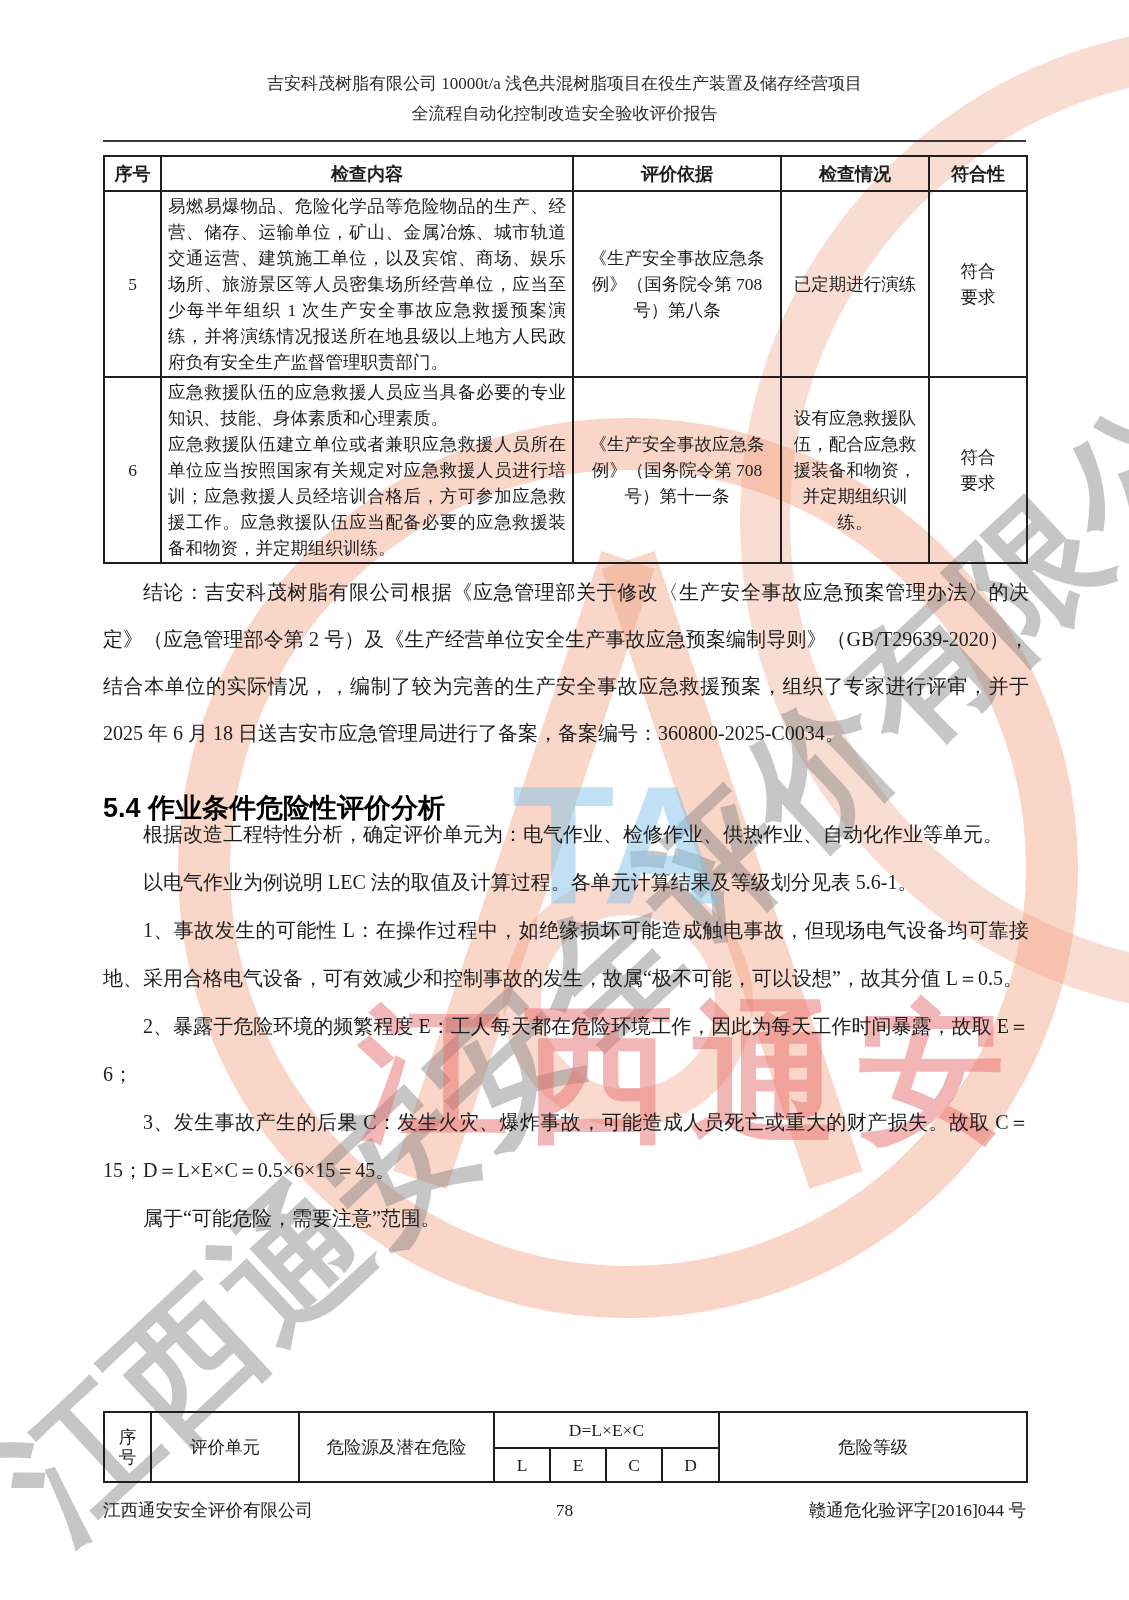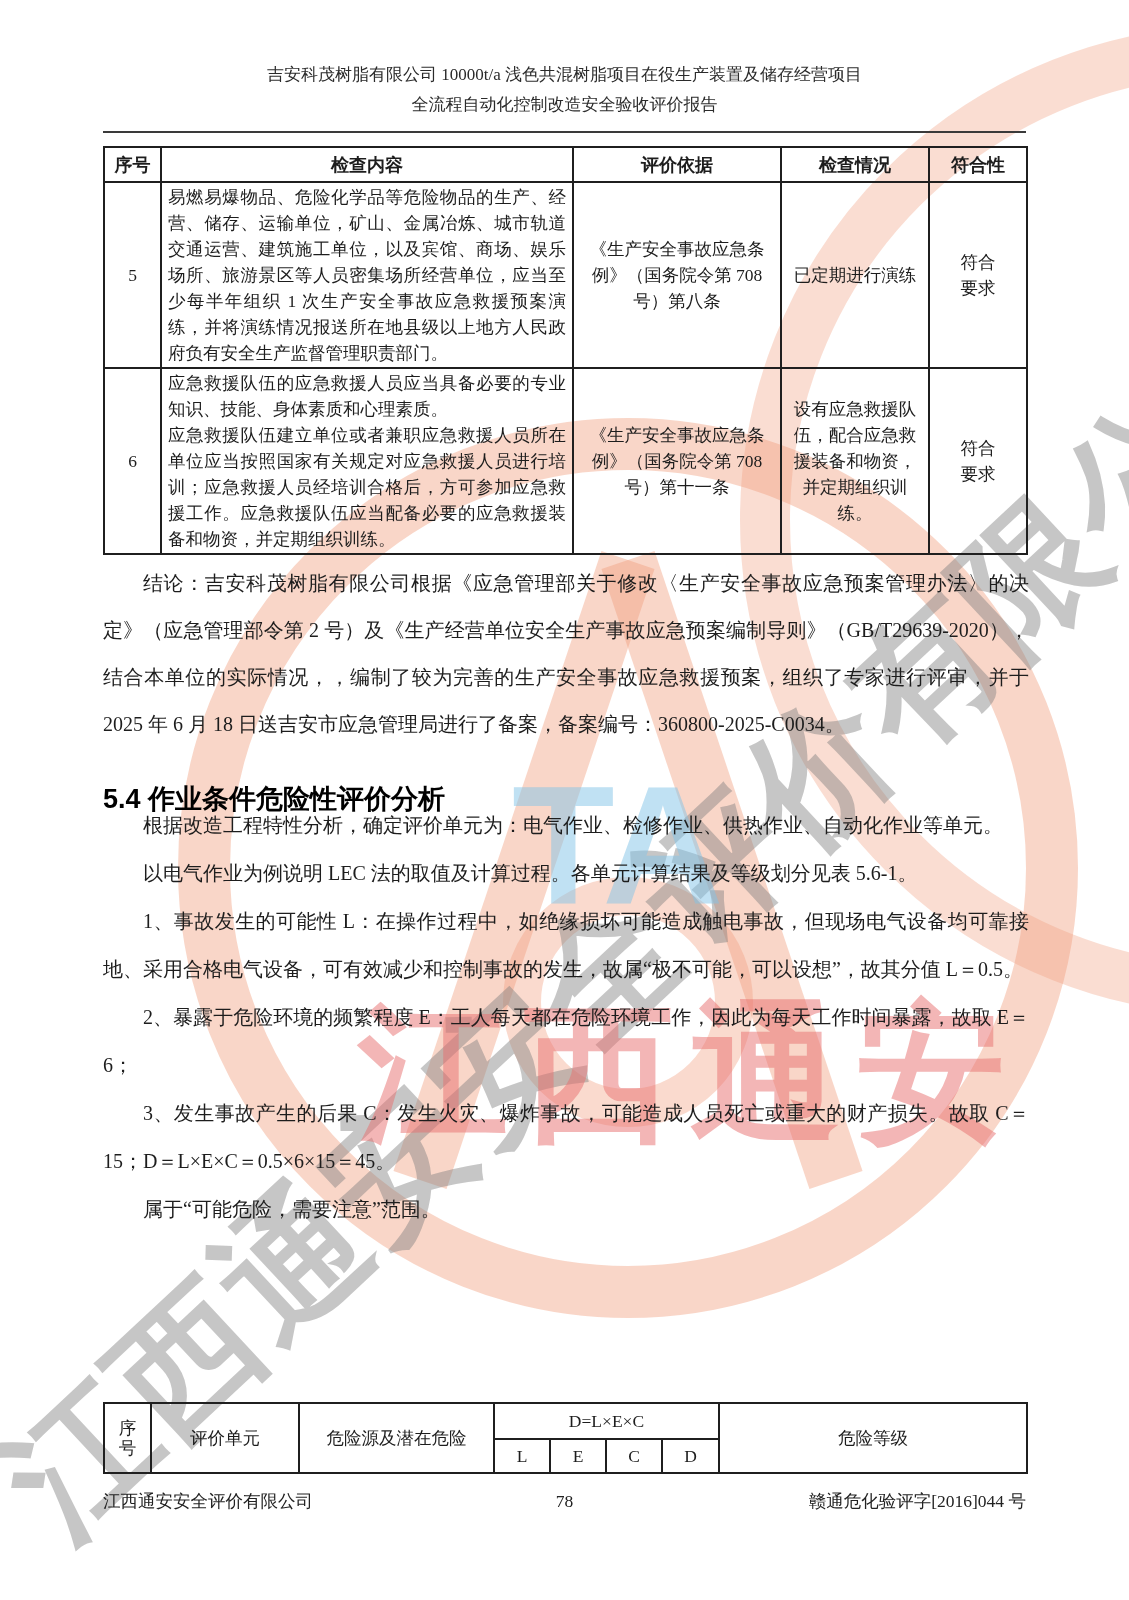--- a/index.html
+++ b/index.html
@@ -23,21 +23,21 @@
     font-family:"Liberation Sans", sans-serif; font-weight:bold;
     font-size:168px; line-height:1; color:rgba(130,195,232,0.5);
   }
   .wm-red {
     position:absolute; left:358px; top:998px;
     font-family:"Liberation Sans", sans-serif; font-weight:bold;
     font-size:150px; line-height:1; letter-spacing:16px; white-space:nowrap;
     color:rgba(231,109,109,0.5);
   }
   
-  .content { position:absolute; inset:0; z-index:2; }
+  .content { position:absolute; inset:0; z-index:2;margin-top:9px; }
   .doc-header {
     position:absolute; top:60px; left:0; width:100%;
     text-align:center; font-size:17px; line-height:30px; color:#2b2b2b;
   }
   .header-rule {
     position:absolute; top:131px; left:103px; width:923px;
     border-top:2px solid #3a3a3a;
   }
   table { border-collapse:collapse; table-layout:fixed; }
   .t1 { position:absolute; top:146px; left:103px; width:923px; }

